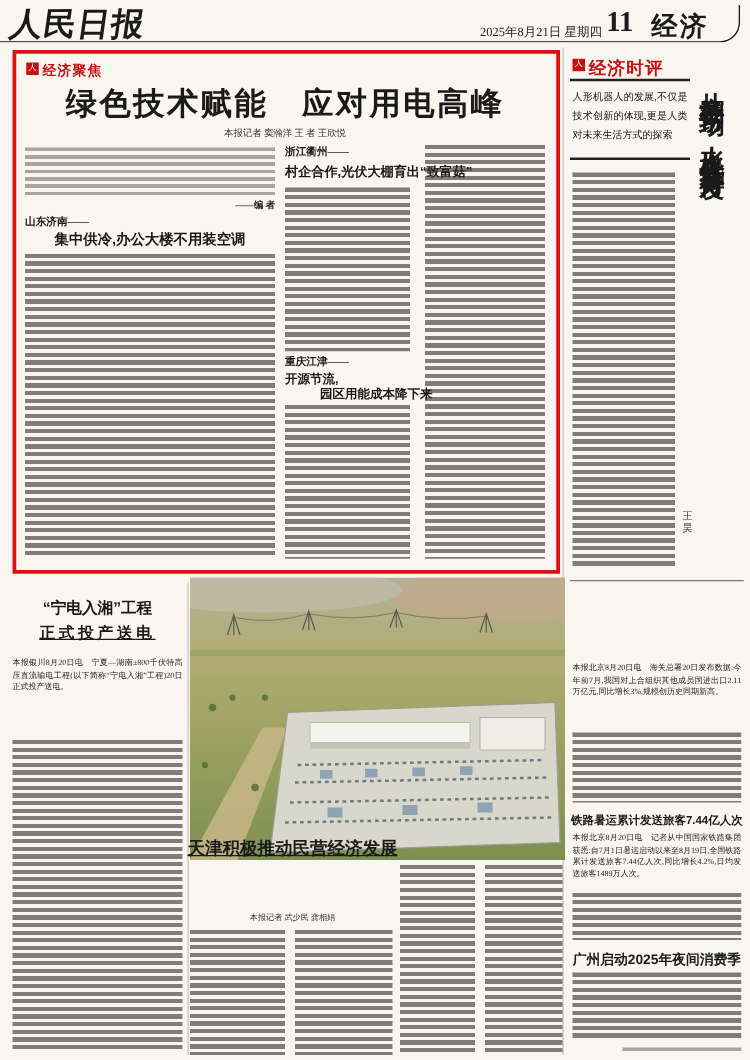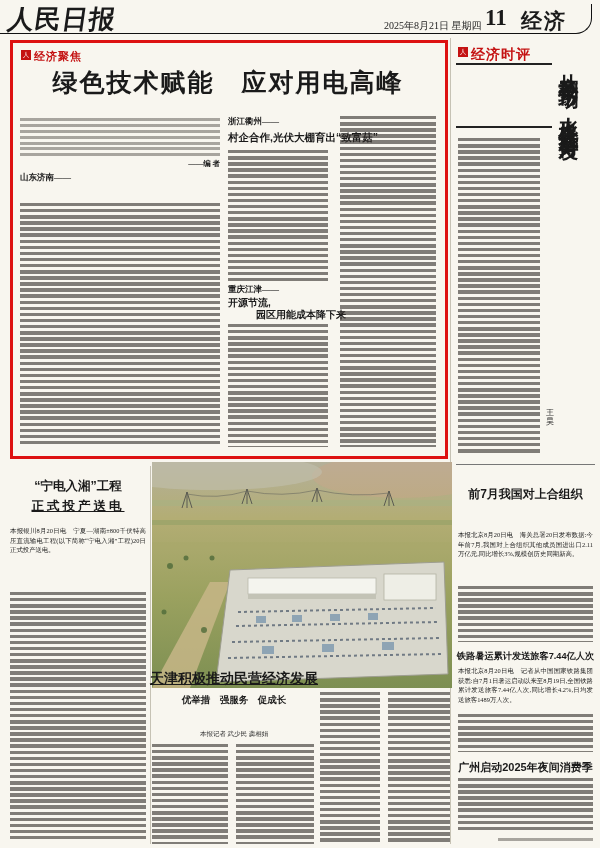--- a/index.html
+++ b/index.html
@@ -29,40 +29,43 @@
   <div class="abs" style="left:0;top:4px;width:591px;height:29px;border-bottom:1.5px solid #111;border-right:1.5px solid #111;border-bottom-right-radius:16px;"></div>
   <div class="abs b" style="left:8px;top:2px;font-size:26px;transform:skewX(-8deg);letter-spacing:1px;">人民日报</div>
   <div class="abs" style="left:384px;top:19px;font-size:10px;color:#222;font-family:Liberation Serif, serif;">2025年8月21日 星期四</div>
   <div class="abs b" style="left:485px;top:5px;font-size:23px;">11</div>
   <div class="abs b hei" style="left:521px;top:7px;font-size:21px;letter-spacing:2px;">经济</div>
 
   <div class="abs" style="left:10px;top:40px;width:432px;height:413px;border:3px solid #dd1111;"></div>
   <div class="tagbox" style="left:21px;top:50px;">人</div>
   <div class="abs b hei red" style="left:34px;top:49px;font-size:11px;letter-spacing:1px;">经济聚焦</div>
   <div class="abs b ctr hei" style="left:28px;top:66px;width:400px;font-size:25px;letter-spacing:2px;">绿色技术赋能　应对用电高峰</div>
+  <div class="abs ctr" style="left:28px;top:102px;width:400px;font-size:7.5px;color:#333;">本报记者 窦瀚洋 王 者 王欣悦</div>
 
   <div class="gk lt" style="left:20px;top:118px;width:200px;height:40px;"></div>
   <div class="abs b" style="left:20px;top:159px;width:200px;text-align:right;font-size:7.5px;">——编 者</div>
   <div class="abs b" style="left:20px;top:172px;font-size:8.5px;">山东济南——</div>
+  <div class="abs b ctr hei" style="left:20px;top:184px;width:200px;font-size:11.5px;">集中供冷,办公大楼不用装空调</div>
   <div class="gk" style="left:20px;top:203px;width:200px;height:244px;"></div>
 
   <div class="abs b" style="left:228px;top:116px;font-size:8.5px;">浙江衢州——</div>
   <div class="abs b hei nowrap" style="left:228px;top:131px;width:208px;font-size:10.5px;">村企合作,光伏大棚育出“致富菇”</div>
   <div class="gk" style="left:228px;top:150px;width:100px;height:131px;"></div>
   <div class="abs b" style="left:228px;top:284px;font-size:8.5px;">重庆江津——</div>
   <div class="abs b hei" style="left:228px;top:296px;font-size:10px;">开源节流,</div>
   <div class="abs b hei" style="left:228px;top:308px;font-size:10px;margin-left:28px;">园区用能成本降下来</div>
   <div class="gk" style="left:228px;top:324px;width:100px;height:123px;"></div>
 
   <div class="gk" style="left:340px;top:116px;width:96px;height:331px;"></div>
 
   <div class="hairline" style="left:450px;top:38px;width:1px;height:806px;"></div>
   <div class="tagbox" style="left:458px;top:47px;">人</div>
   <div class="abs b hei red" style="left:471px;top:46px;font-size:14px;letter-spacing:1px;">经济时评</div>
   <div class="rule" style="left:456px;top:63px;width:96px;height:1.5px;"></div>
+  <div class="abs" style="left:458px;top:71px;width:92px;font-size:8px;line-height:1.85;text-align:justify;color:#111;">人形机器人的发展,不仅是技术创新的体现,更是人类对未来生活方式的探索</div>
   <div class="rule" style="left:456px;top:126px;width:96px;height:1.5px;"></div>
   <div class="gk" style="left:458px;top:138px;width:82px;height:316px;"></div>
   <div class="abs b vert hei" style="left:556px;top:58px;height:392px;font-size:20px;letter-spacing:3px;">从赛场到市场,人形机器人蓄势待发</div>
   <div class="abs vert" style="left:543px;top:402px;height:44px;font-size:8px;color:#333;">王 昊</div>
 
   <div class="abs b ctr hei" style="left:8px;top:478px;width:140px;font-size:12.5px;">“宁电入湘”工程</div>
   <div class="abs b ctr hei" style="left:8px;top:498px;width:140px;font-size:12.5px;letter-spacing:3px;text-decoration:underline;">正式投产送电</div>
   <div class="abs lead" style="left:10px;top:526px;width:136px;">本报银川8月20日电　宁夏—湖南±800千伏特高压直流输电工程(以下简称“宁电入湘”工程)20日正式投产送电。</div>
   <div class="gk" style="left:10px;top:592px;width:136px;height:250px;"></div>
 
@@ -121,28 +124,26 @@
           <circle cx="52" cy="168" r="3"></circle>
         <circle cx="12" cy="150" r="2.5"></circle>
           <circle cx="60" cy="96" r="2.5"></circle>
       </g>
     </svg>
   </div>
 
   <div class="hairline" style="left:150px;top:466px;width:1px;height:378px;"></div>
   <div class="gk" style="left:320px;top:692px;width:60px;height:152px;"></div>
   <div class="gk" style="left:388px;top:692px;width:62px;height:152px;"></div>
-  <div class="abs b ctr hei" style="left:150px;top:694px;width:168px;font-size:9.5px;">优举措　强服务　促成长</div>
   <div class="abs b ctr hei nowrap" style="left:148px;top:670px;width:172px;font-size:14px;text-decoration:underline;">天津积极推动民营经济发展</div>
   <div class="abs ctr" style="left:148px;top:730px;width:172px;font-size:6.5px;color:#333;">本报记者 武少民 龚相娟</div>
   <div class="gk" style="left:152px;top:744px;width:76px;height:100px;"></div>
   <div class="gk" style="left:236px;top:744px;width:78px;height:100px;"></div>
 
   <div class="rule" style="left:456px;top:464px;width:139px;height:1px;background:#777;"></div>
-  <div class="abs b ctr hei" style="left:456px;top:486px;width:139px;font-size:12px;">前7月我国对上合组织</div>
   <div class="abs lead" style="left:458px;top:530px;width:135px;">本报北京8月20日电　海关总署20日发布数据:今年前7月,我国对上合组织其他成员国进出口2.11万亿元,同比增长3%,规模创历史同期新高。</div>
   <div class="gk" style="left:458px;top:586px;width:135px;height:56px;"></div>
 
   <div class="abs b ctr hei nowrap" style="left:456px;top:650px;width:139px;font-size:9.2px;">铁路暑运累计发送旅客7.44亿人次</div>
   <div class="abs lead" style="left:458px;top:666px;width:135px;">本报北京8月20日电　记者从中国国家铁路集团获悉:自7月1日暑运启动以来至8月19日,全国铁路累计发送旅客7.44亿人次,同比增长4.2%,日均发送旅客1489万人次。</div>
   <div class="gk" style="left:458px;top:714px;width:135px;height:38px;"></div>
 
   <div class="abs b ctr hei" style="left:456px;top:760px;width:139px;font-size:11px;">广州启动2025年夜间消费季</div>
   <div class="gk" style="left:458px;top:778px;width:135px;height:54px;"></div>
   <div class="gk lt" style="left:498px;top:838px;width:95px;height:5px;"></div>

